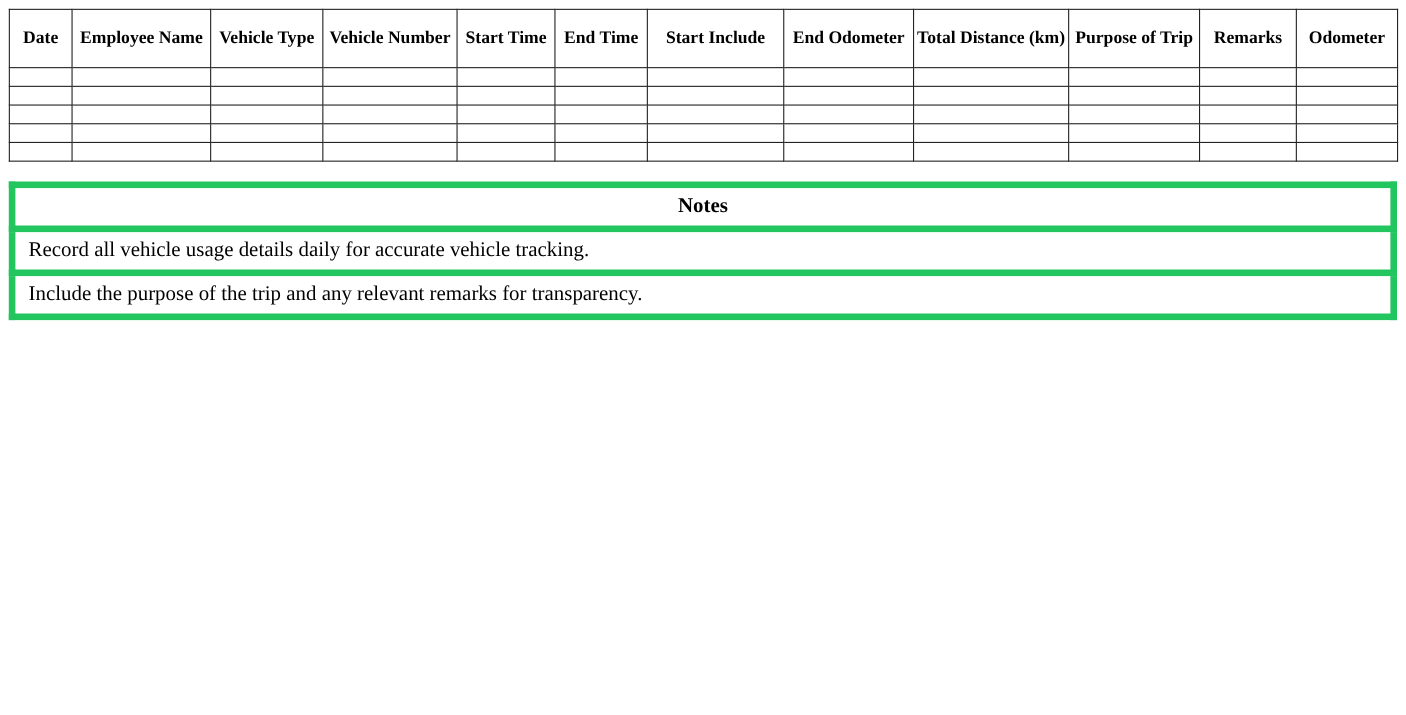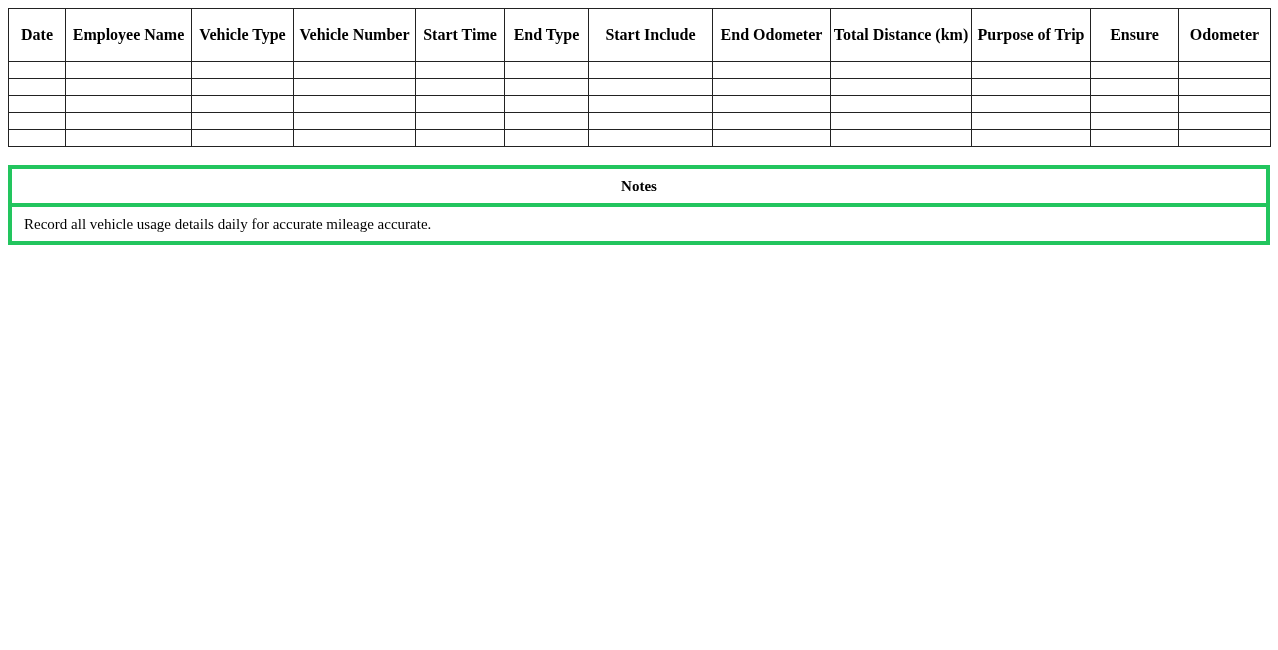--- a/index.html
+++ b/index.html
@@ -26,22 +26,22 @@
       font-size: 16px;
       line-height: 18px;
       height: 52px;
     }
     .log-table td { height: 16px; }
     .notes-table {
       position: absolute; left: 8px; top: 165px;
       width: 1262px;
     }
     .notes-table th, .notes-table td {
-      border: 4px solid #22c55e;
-      font-size: 15px;
+      border: 6px solid #22c55e;
+      font-size: 19px;
       height: 34px;
       padding: 0 12px;
     }
     .notes-table th { font-weight: bold; text-align: center; }
     .notes-table td { text-align: left; }
   </style>
 </head>
 <body>
 
 <table class="log-table">
@@ -59,26 +59,26 @@
       <col style="width: 88px;">
       <col style="width: 92px;">
     </colgroup>
   <thead>
     <tr>
       <th>Date</th>
       <th>Employee Name</th>
       <th>Vehicle Type</th>
       <th>Vehicle Number</th>
       <th>Start Time</th>
-      <th>End Type</th>
+      <th>End Time</th>
       <th>Start Include</th>
       <th>End Odometer</th>
       <th>Total Distance (km)</th>
       <th>Purpose of Trip</th>
-      <th>Ensure</th>
+      <th>Remarks</th>
       <th>Odometer</th>
     </tr>
   </thead>
   <tbody id="log-body">
       <tr>
         <td></td>
         <td></td>
         <td></td>
         <td></td>
         <td></td>
@@ -150,16 +150,19 @@
 </table>
 
 <table class="notes-table">
   <thead>
     <tr>
         <th>Notes</th>
       </tr>
   </thead>
   <tbody>
     <tr>
-        <td>Record all vehicle usage details daily for accurate mileage accurate.</td>
+        <td>Record all vehicle usage details daily for accurate vehicle tracking.</td>
+      </tr>
+    <tr>
+        <td>Include the purpose of the trip and any relevant remarks for transparency.</td>
       </tr>
   </tbody>
 </table>
 
 </body></html>

